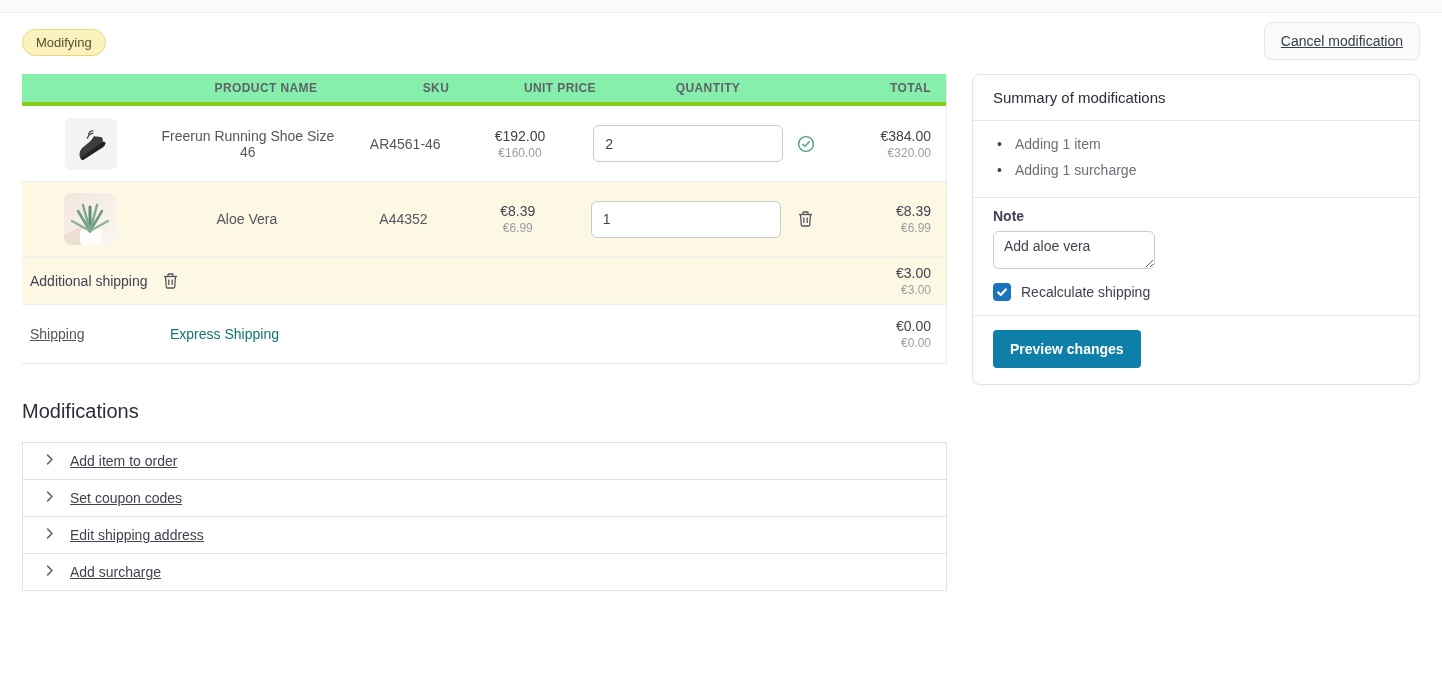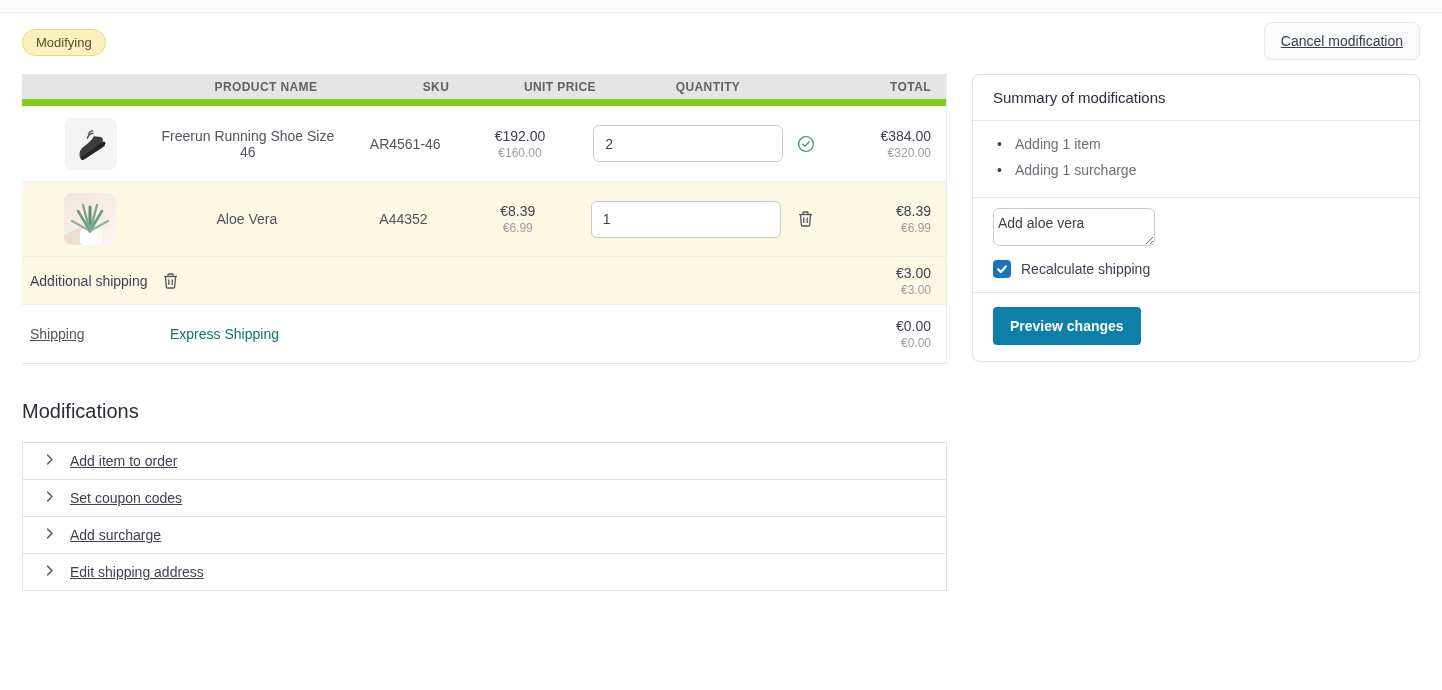--- a/index.html
+++ b/index.html
@@ -17,21 +17,21 @@
   .cancel-btn { position: absolute; top: 9px; right: 22px; height: 38px; padding: 0 16px;
     background: #fafafa; border: 1px solid #e9e9ec; border-radius: 8px;
     font-size: 14px; color: #39404a; cursor: pointer;
     box-shadow: 0 1px 2px rgba(0,0,0,0.04); font-family: inherit; text-decoration: underline; }
 
   .main { display: flex; margin-top: 18px; align-items: flex-start; }
 
   
   .order-table { width: 925px; border-right: 1px solid #ebebeb; }
   .trow { display: flex; align-items: center; border-bottom: 1px solid #efefef; }
-  .thead { background: #e5e5e5; height: 32px; border-bottom: 7px solid #84cc16; }
+  .thead { background: #86efac; height: 32px; border-bottom: 4px solid #84cc16; }
   .thead .cell { font-size: 12px; font-weight: bold; color: #5f6368; letter-spacing: .4px; }
   .col-img   { width: 148px; display: flex; justify-content: center; }
   .col-name  { width: 192px; text-align: center; }
   .col-sku   { width: 148px; text-align: center; }
   .col-price { width: 100px; text-align: center; }
   .col-qty   { flex: 1; display: flex; align-items: center; }
   .col-total { width: 140px; text-align: right; padding-right: 15px; }
 
   .row-item { height: 76px; }
   .row-item.highlight, .row-surcharge { background: #fdf8e3; }
@@ -70,21 +70,21 @@
   .card-header { padding: 14px 20px; border-bottom: 1px solid #e6e6e6;
     font-size: 15px; color: #2b2e3a; }
   .card-bullets { padding: 10px 20px 14px 20px; border-bottom: 1px solid #e6e6e6; }
   .card-bullets ul { list-style: none; }
   .card-bullets li { position: relative; padding-left: 22px; font-size: 14px; color: #6b6f76;
     line-height: 26px; }
   .card-bullets li::before { content: "•"; position: absolute; left: 4px; color: #3f4350; }
   .card-note { padding: 10px 20px 14px 20px; border-bottom: 1px solid #e6e6e6; }
   .note-label { font-size: 14px; font-weight: bold; color: #3f4350; margin-bottom: 7px; }
   .note-area { width: 162px; height: 38px; border: 1px solid #c8cacc; border-radius: 6px;
-    padding: 6px 4px; font-size: 14px; color: #3f4350; font-family: inherit; resize: both; }
+    padding: 6px 10px; font-size: 14px; color: #3f4350; font-family: inherit; resize: both; }
   .check-row { display: flex; align-items: center; gap: 10px; margin-top: 10px; cursor: pointer; }
   .checkbox { width: 18px; height: 18px; border-radius: 4px; background: #1a73bd;
     display: inline-flex; align-items: center; justify-content: center; flex: 0 0 auto; }
   .check-row .label { font-size: 14px; color: #3f4350; }
   .card-footer { padding: 14px 20px 16px 20px; }
   .primary-btn { background: #0e7fa9; color: #fff; border: none; border-radius: 4px;
     padding: 11px 17px; font-size: 14px; font-weight: bold; cursor: pointer;
     font-family: inherit; }
 </style>
 </head>
@@ -244,44 +244,45 @@
               </svg>
           </span>
           <span class="label">Set coupon codes</span>
         </div>
         <div class="acc-item">
           <span>
             <svg width="15" height="15" viewBox="0 0 24 24" fill="none" stroke="#5f6368" stroke-width="2.4" stroke-linecap="round" stroke-linejoin="round">
                 <path d="M9 5 L16 12 L9 19"></path>
               </svg>
           </span>
+          <span class="label">Edit shipping address</span>
+        </div>
+        <div class="acc-item">
+          <span>
+            <svg width="15" height="15" viewBox="0 0 24 24" fill="none" stroke="#5f6368" stroke-width="2.4" stroke-linecap="round" stroke-linejoin="round">
+                <path d="M9 5 L16 12 L9 19"></path>
+              </svg>
+          </span>
           <span class="label">Add surcharge</span>
-        </div>
-        <div class="acc-item">
-          <span>
-            <svg width="15" height="15" viewBox="0 0 24 24" fill="none" stroke="#5f6368" stroke-width="2.4" stroke-linecap="round" stroke-linejoin="round">
-                <path d="M9 5 L16 12 L9 19"></path>
-              </svg>
-          </span>
-          <span class="label">Edit shipping address</span>
         </div>
       </div>
     </div>
 
     <div class="summary-card">
       <div class="card-header">Summary of modifications</div>
 
       <div class="card-bullets">
         <ul>
           <li>Adding 1 item</li>
           <li>Adding 1 surcharge</li>
         </ul>
       </div>
 
       <div class="card-note">
+        <div class="note-label">Note</div>
         <textarea class="note-area" style="">Add aloe vera</textarea>
         <div class="check-row">
           <span class="checkbox">
             <svg width="12" height="12" viewBox="0 0 12 12" fill="none" stroke="#ffffff" stroke-width="2.2" stroke-linecap="round" stroke-linejoin="round">
                 <path d="M2.2 6.4 L4.8 9 L9.8 3.4"></path>
               </svg>
           </span>
           <span class="label">Recalculate shipping</span>
         </div>
       </div>

